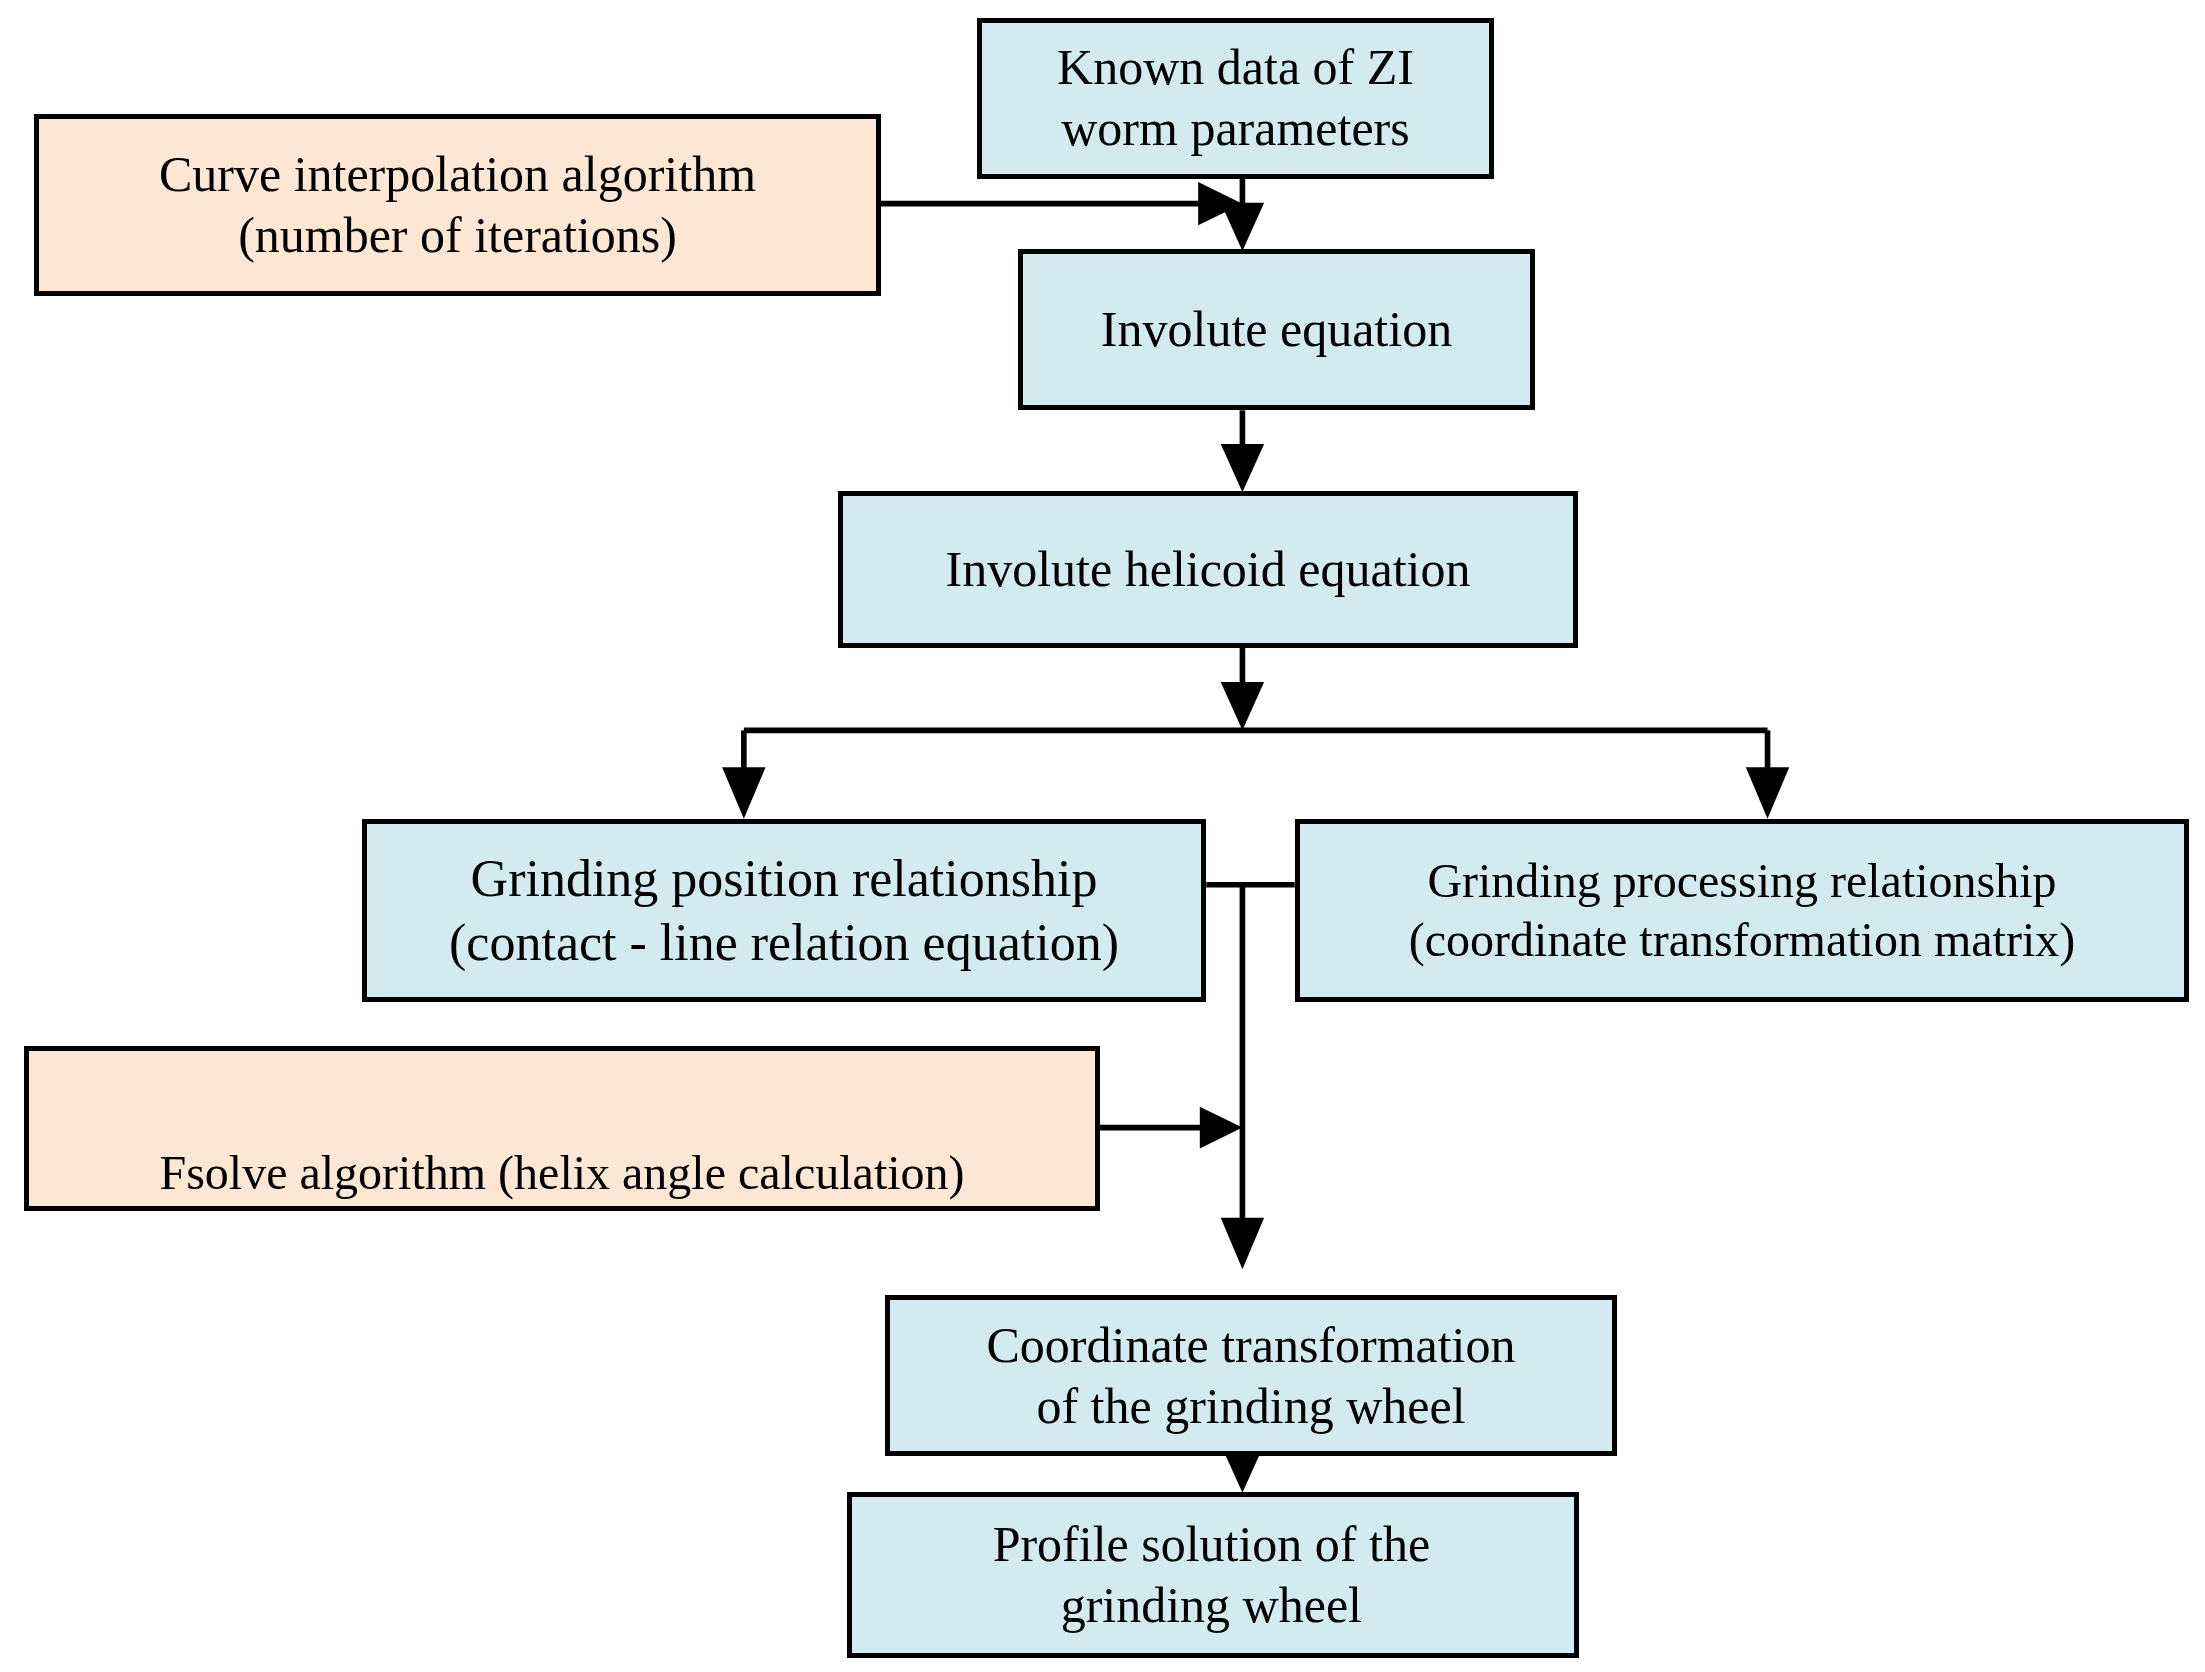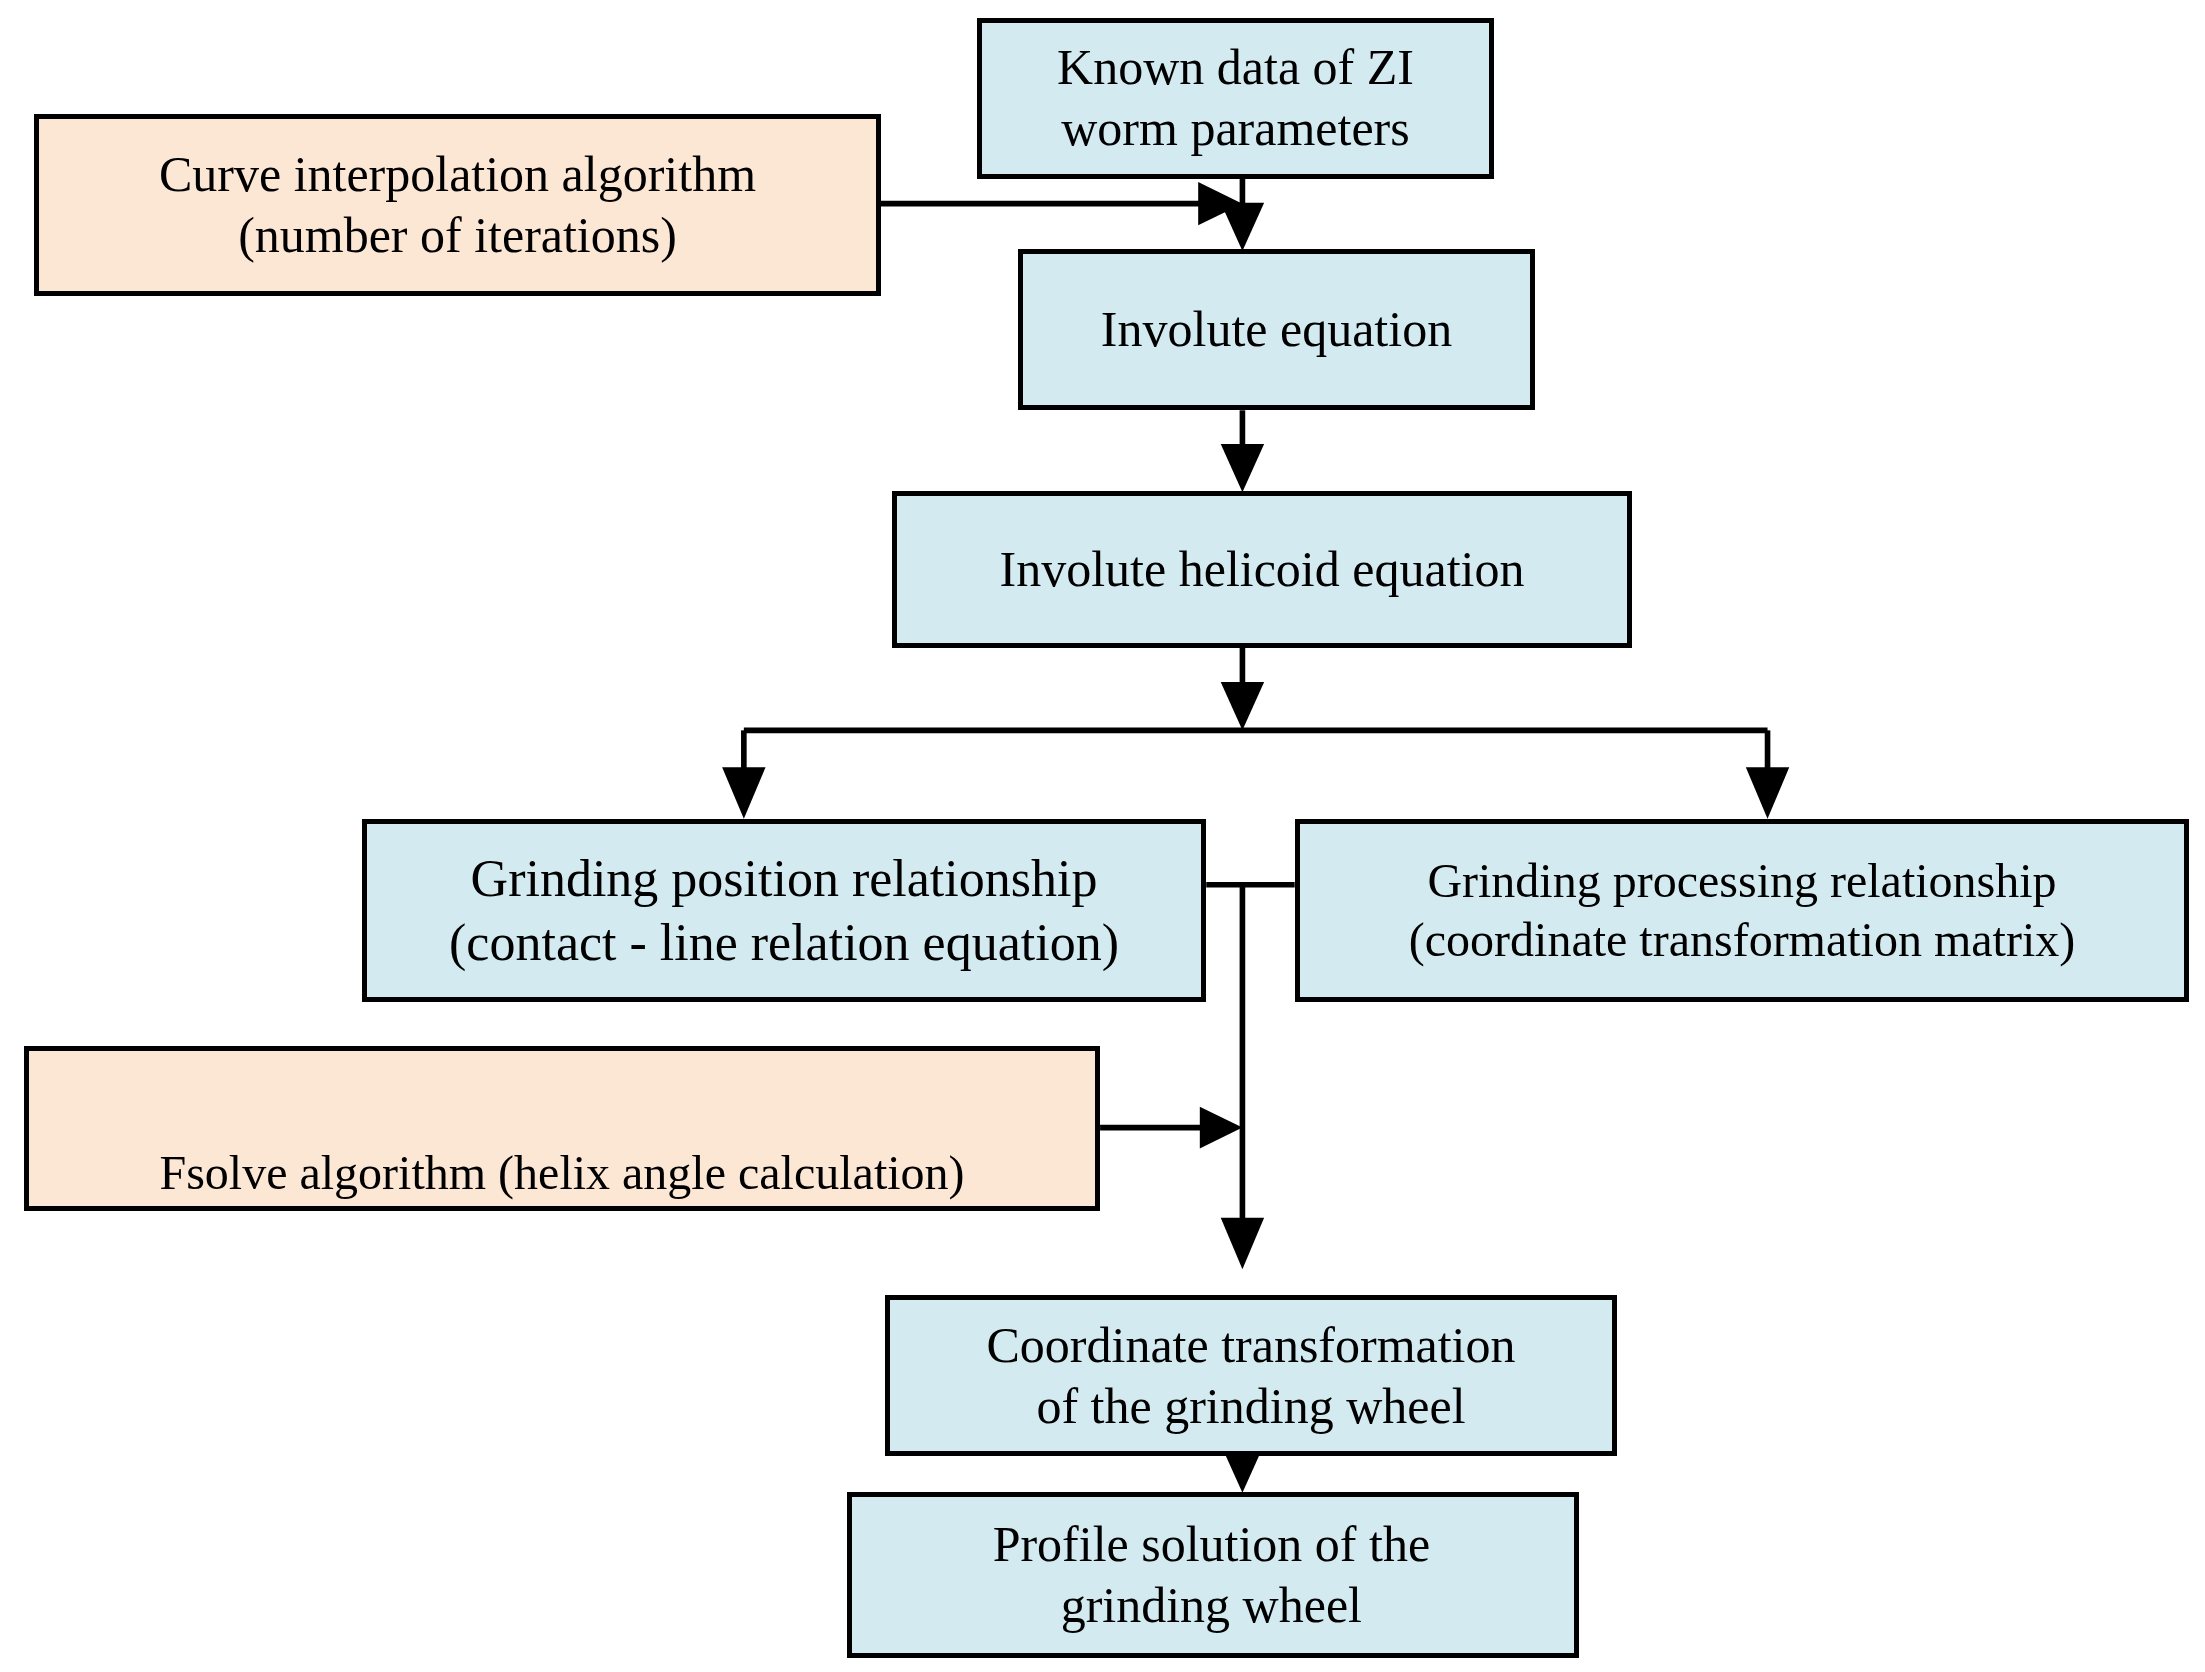--- a/index.html
+++ b/index.html
@@ -32,21 +32,21 @@
     display: block;
     width: 100%;
   }
   .node.blue   { background: #d2eaf0; }
   .node.orange { background: #fce6d4; }
 
   
   #n-known      { left:977px; top:17.7px;   width:517px;  height:161px; font-size:50px; }
   #n-curve      { left:34px;   top:114px;  width:847px; height:182px; font-size:50px; }
   #n-involute   { left:977px; top:249px;  width:517px;  height:161px; font-size:50px;margin-left:41px; }
-  #n-helicoid   { left:892px; top:491px;  width:740px;  height:157px; font-size:50px; }
+  #n-helicoid   { left:838px; top:491px;  width:740px;  height:157px; font-size:50px; }
   #n-position   { left:362px;  top:819px; width:844px; height:183px; font-size:52px; }
   #n-processing { left:1295px; top:819px; width:894px; height:183px; font-size:48px; }
   #n-fsolve     { left:24px;   top:1046px; width:1076px; height:165px; font-size:48px;align-items:flex-end; }
   #n-coord      { left:885px; top:1295px; width:732px;  height:161px; font-size:50px; }
   #n-profile    { left:847px; top:1492px; width:732px;  height:166px; font-size:50px;padding-left:8px; }
 
   svg#connectors {
     position: absolute;
     left: 0; top: 0;
     width: 2205px;

